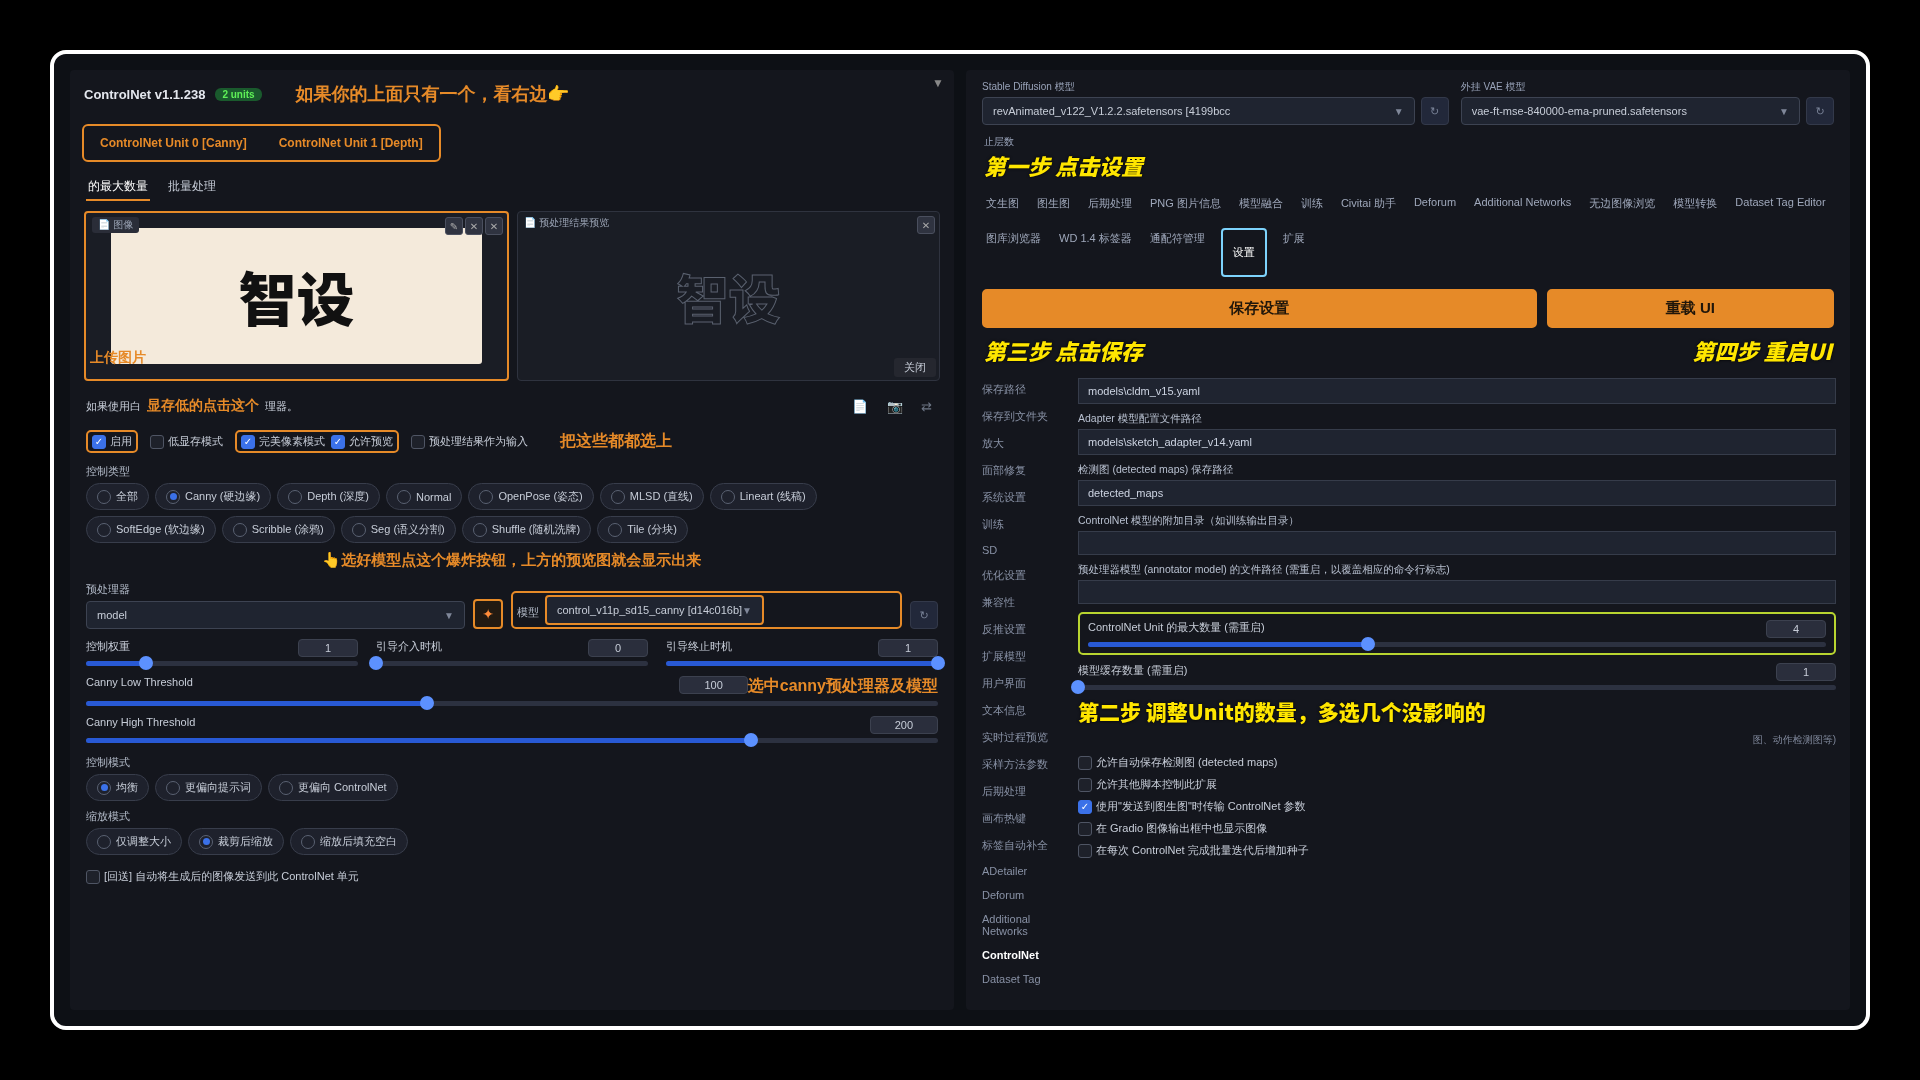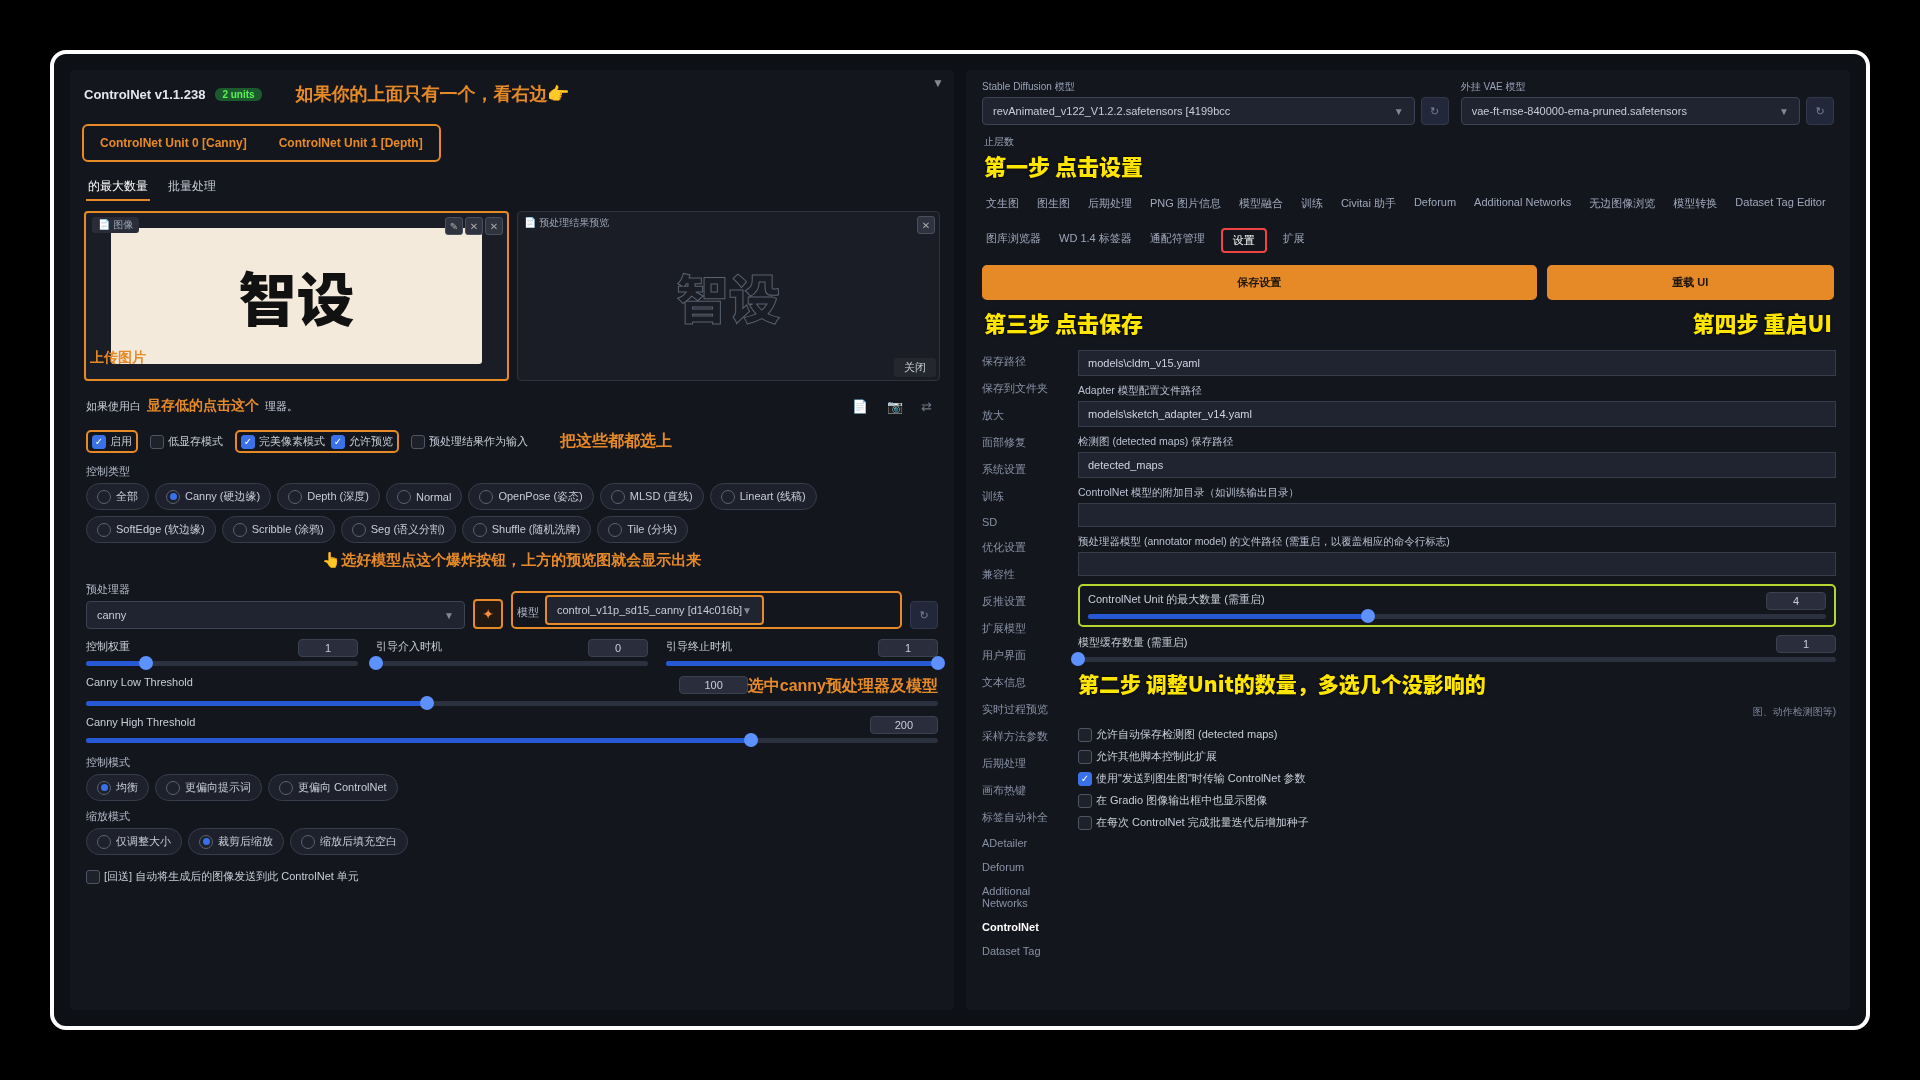--- a/index.html
+++ b/index.html
@@ -51,33 +51,33 @@
 .slider .thumb { width:14px; height:14px; background:#5c91ff; border-radius:50%; position:absolute; top:-5px; transform:translateX(-50%); }
 
 .seltop { display:flex; gap:12px; padding:10px 16px; }
 .selcol { flex:1; }
 .selcol.sm { flex:0.8; }
 .sellbl { font-size:10px; color:#98a2b8; margin-bottom:3px; }
 .selrow { display:flex; gap:6px; }
 .sqbtn { width:28px; height:28px; background:#22283a; border:1px solid #33394a; border-radius:4px; cursor:pointer; display:flex; align-items:center; justify-content:center; color:#7a8398; }
 .navtabs { display:flex; flex-wrap:wrap; gap:14px; padding:6px 18px; font-size:11px; }
 .navtabs span { color:#9fa8bb; cursor:pointer; padding:3px 2px; }
-.navtabs .settings { border:2px solid #ef4444; border-radius:4px; padding:3px 10px; color:#fff;text-align:right; }
+.navtabs .settings { border:2px solid #7dd3fc; border-radius:4px; padding:15px 10px; color:#fff;text-align:right; }
 .btnrow { display:flex; gap:10px; padding:6px 16px; }
-.bigbtn { flex:1; background:#e68a28; border:2px solid #e68a28; color:#20160a; font-weight:700; text-align:center; padding:8px; border-radius:5px; font-size:11px; cursor:pointer; }
+.bigbtn { flex:1; background:#e68a28; border:2px solid #e68a28; color:#20160a; font-weight:700; text-align:center; padding:8px; border-radius:5px; font-size:15px; cursor:pointer; }
 .cfgarea { display:flex; gap:10px; padding:6px 14px; }
 .sidebar { width:88px; display:flex; flex-direction:column; gap:4px; font-size:11px; }
 .sidebar div { color:#8891a5; padding:4px 2px; cursor:pointer; }
 .sidebar .act { color:#fff; font-weight:700; }
 .cfgmain { flex:1; display:flex; flex-direction:column; gap:8px; }
 .cfgitem .cfglbl { font-size:10.5px; color:#b8c0d0; margin-bottom:3px; }
 .cfginput { background:#1f2430; border:1px solid #363c4a; border-radius:0; padding:6px 9px; font-size:11px; color:#cdd4e2; }
 .hl-box { border:2px solid #b8d430; border-radius:5px; padding:6px 8px; }
 .hl-box .sval { background:#2a2e3c; }
-.stephdr { padding:0 18px 6px; }
+.stephdr { padding:0 18px 6px;font-style:italic; }
 .arrow-tr { position:absolute; top:6px; right:10px; color:#888; font-size:12px; }
 .caret { color:#7f8799; font-size:10px; }
 .iconrow { display:flex; gap:18px; align-items:center; padding:0 6px; font-size:13px; color:#6d7585; }
 </style>
 </head>
 <body>
 
 <div class="frame">
 
   <div class="left" style="position:relative">
@@ -211,21 +211,21 @@
             <span>Tile (分块)</span>
           </div>
         </div>
 
       <div class="note" style="font-size:15px;margin-top:8px;text-align:center">👆选好模型点这个爆炸按钮，上方的预览图就会显示出来</div>
 
       <div class="droprow" style="margin-top:4px">
         <div class="dropcol">
           <div class="lbl">预处理器</div>
           <div class="drop">
-              <span>canny</span>
+              <span>model</span>
               <span class="caret">▼</span>
             </div>
         </div>
         <div class="explode">✦</div>
         <div class="dropcol ob">
           <div class="lbl">模型</div>
           <div class="drop">
               <span>control_v11p_sd15_canny [d14c016b]</span>
               <span class="caret">▼</span>
             </div>

